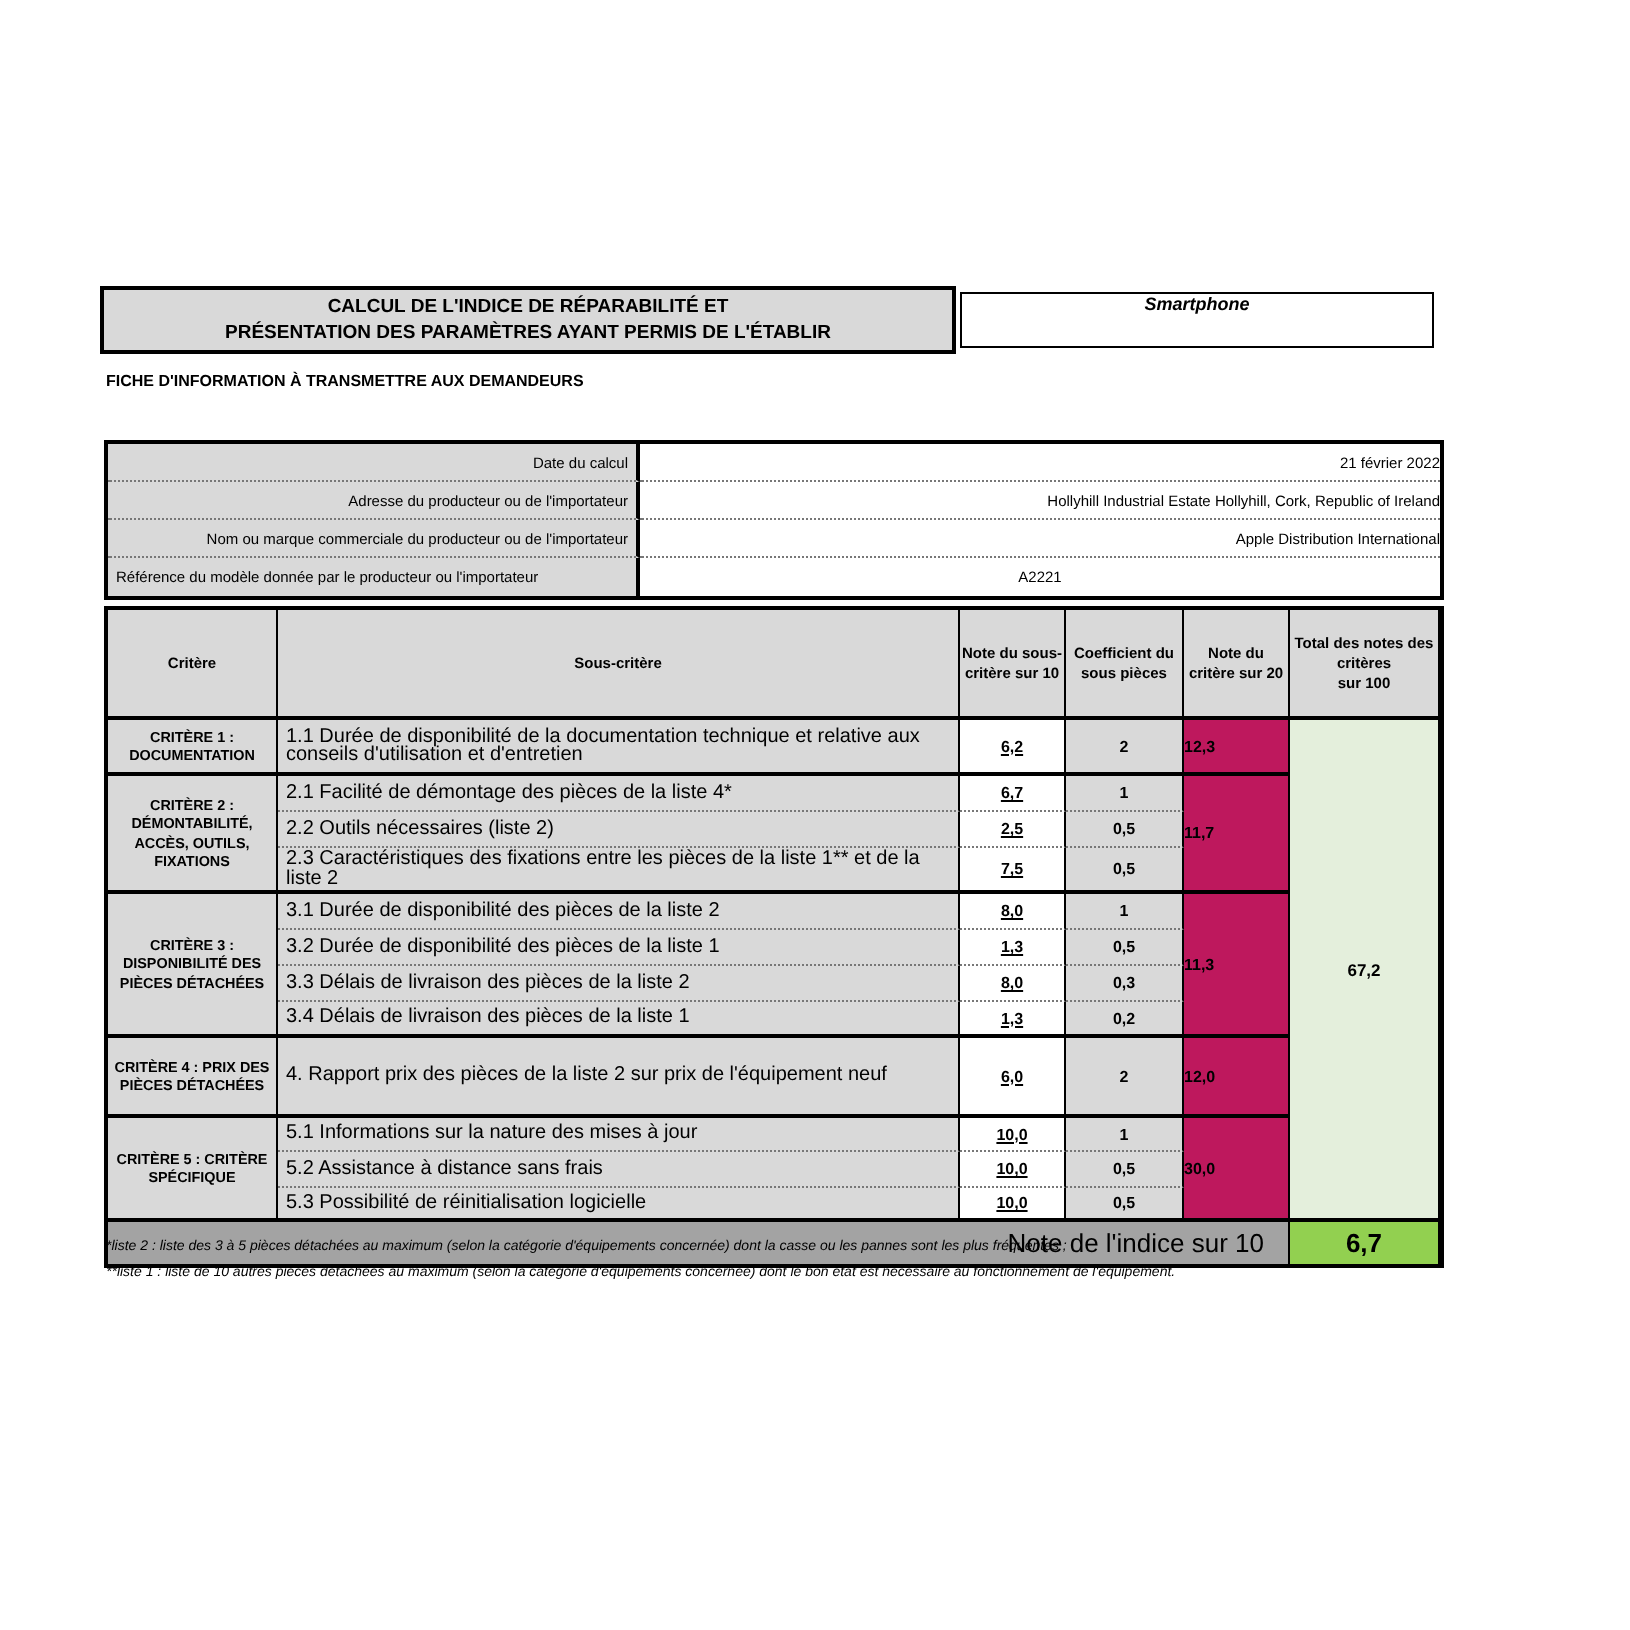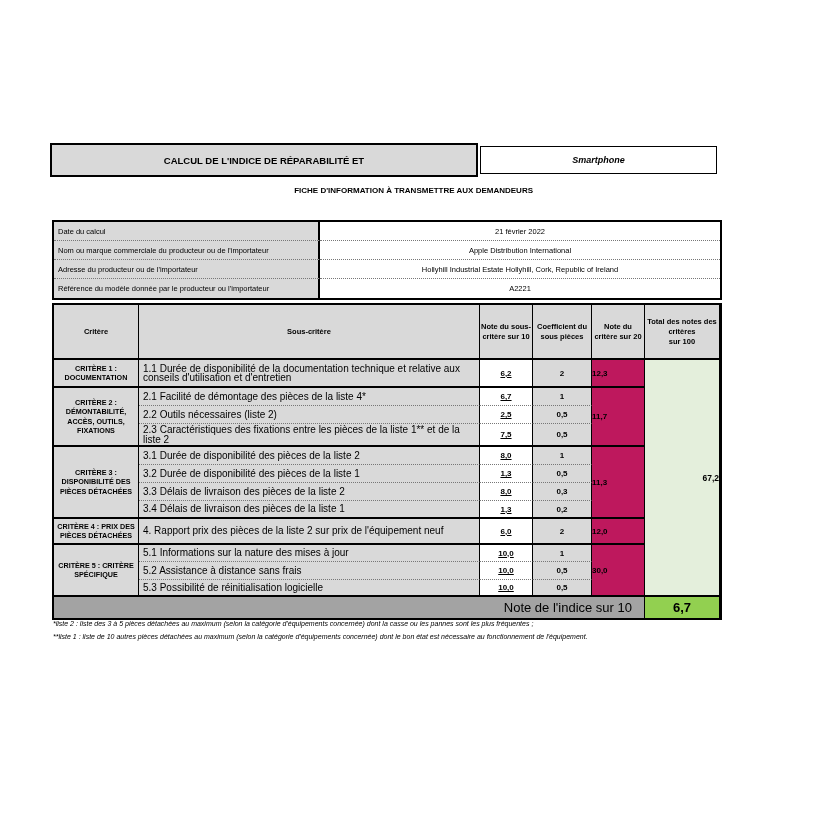--- a/index.html
+++ b/index.html
@@ -5,66 +5,67 @@
   * { margin:0; padding:0; box-sizing:border-box; }
   html,body { width:815px; height:815px; background:#ffffff; overflow:hidden;
               font-family:"Liberation Sans", sans-serif; color:#000; }
   .abs { position:absolute; }
 
   
   .title-box { left:50px; top:143px; width:428px; height:34px; background:#d9d9d9;
                border:2px solid #000; display:flex; flex-direction:column; justify-content:center;
                align-items:center; font-weight:bold; font-size:9.5px; line-height:13px; text-align:center; }
   .category-box { left:480px; top:146px; width:237px; height:28px; border:1px solid #000;
-                  display:flex; align-items:center; justify-content:center;
+                  display:flex; align-items:flex-start; justify-content:center;
                   font-weight:bold; font-style:italic; font-size:9px; background:#fff; }
-  .subtitle { left:53px; top:185px; width:480px; text-align:right; font-weight:bold;
+  .subtitle { left:53px; top:185px; width:480px; text-align:left; font-weight:bold;
               font-size:8px; line-height:11px; }
 
   
   table { border-collapse:separate; border-spacing:0; table-layout:fixed; }
   .info-table { left:52px; top:220px; width:666px; border:2px solid #000; }
   .info-table td { height:19px; vertical-align:middle; font-size:7.5px; overflow:hidden; }
   .info-table td.lbl { background:#d9d9d9; border-right:2px solid #000; padding:0 4px; }
   .info-table td.val { background:#fff; text-align:center; font-weight:normal; }
-  .info-table tr.dotrow td { border-bottom:1px dotted #777; }
+  .info-table tr.dotrow td { border-bottom:1px dotted #777;text-align:right; }
 
   
   .main-table { left:52px; top:303px; width:668px; border:2px solid #000; }
   .main-table th, .main-table td { vertical-align:middle; border-right:1px solid #000;
                                    overflow:hidden; white-space:pre-line; }
   .main-table th { background:#d9d9d9; font-weight:bold; font-size:7.5px; line-height:10px;
                    text-align:center; border-bottom:2px solid #000; padding:1px; }
   .c-critere { background:#d9d9d9; font-weight:bold; font-size:7.2px; line-height:9.5px;
                text-align:center; padding:1px; }
   .c-sub  { background:#d9d9d9; font-size:10px; line-height:9.5px; text-align:left; padding:1px 4px; }
   .c-note { background:#ffffff; font-weight:bold; font-size:8px; text-align:center;text-decoration:underline; }
   .c-coeff { background:#d9d9d9; font-weight:bold; font-size:8px; text-align:center; }
   .c-note20 { background:#be185d; font-weight:bold; font-size:8px; text-align:left;margin-top:36px; }
-  .c-total { background:#e4efdc; font-weight:bold; font-size:8.5px; text-align:right; border-right:none; }
+  .c-total { background:#e4efdc; font-weight:bold; font-size:8.5px; text-align:center; border-right:none; }
   .bb-solid { border-bottom:2px solid #000; }
   .bb-dot   { border-bottom:1px dotted #777; }
   .last-col { border-right:none; }
   .rh-55{height:55px} .rh-28{height:28px} .rh-18{height:18px}
-  .rh-30{height:26px} .rh-17{height:17px} .rh-21{height:21px}
+  .rh-30{height:40px} .rh-17{height:17px} .rh-21{height:21px}
 
   
   .f-label { background:#a3a3a3; text-align:right; font-weight:normal; font-size:13px;
              padding-right:12px; border-right:2px solid #000; white-space:nowrap; }
   .f-value { background:#92d050; text-align:center; font-weight:bold; font-size:13px; border-right:none; }
 
   
   .fn { position:absolute; left:53px; width:680px; font-size:7px; font-style:italic; line-height:9px; }
   .fn1 { top:619px; } .fn2 { top:632px; }
 </style>
 </head>
 <body>
 
 <div class="abs title-box">
   <div>CALCUL DE L'INDICE DE RÉPARABILITÉ ET</div>
+  <div>PRÉSENTATION DES PARAMÈTRES AYANT PERMIS DE L'ÉTABLIR</div>
 </div>
 
 <div class="abs category-box">
   <span>Smartphone</span>
 </div>
 
 <div class="abs subtitle">
   <div>FICHE D'INFORMATION À TRANSMETTRE AUX DEMANDEURS</div>
 </div>
 
@@ -72,26 +73,26 @@
   <colgroup>
       <col style="width:266px">
       <col style="width:400px">
     </colgroup>
   <tbody>
       <tr class="dotrow">
     <td class="lbl">Date du calcul</td>
     <td class="val">21 février 2022</td>
   </tr>
   <tr class="dotrow">
+    <td class="lbl">Adresse du producteur ou de l'importateur</td>
+    <td class="val">Hollyhill Industrial Estate Hollyhill, Cork, Republic of Ireland</td>
+  </tr>
+  <tr class="dotrow">
     <td class="lbl">Nom ou marque commerciale du producteur ou de l'importateur</td>
     <td class="val">Apple Distribution International</td>
-  </tr>
-  <tr class="dotrow">
-    <td class="lbl">Adresse du producteur ou de l'importateur</td>
-    <td class="val">Hollyhill Industrial Estate Hollyhill, Cork, Republic of Ireland</td>
   </tr>
   <tr>
     <td class="lbl">Référence du modèle donnée par le producteur ou l'importateur</td>
     <td class="val">A2221</td>
   </tr>
 </tbody>
   </table>
 
 <table class="abs main-table">
   <colgroup>

